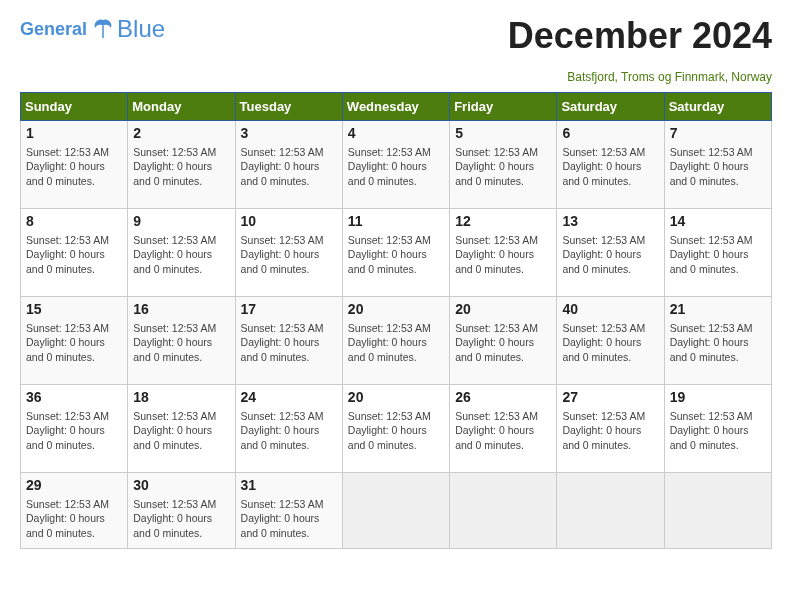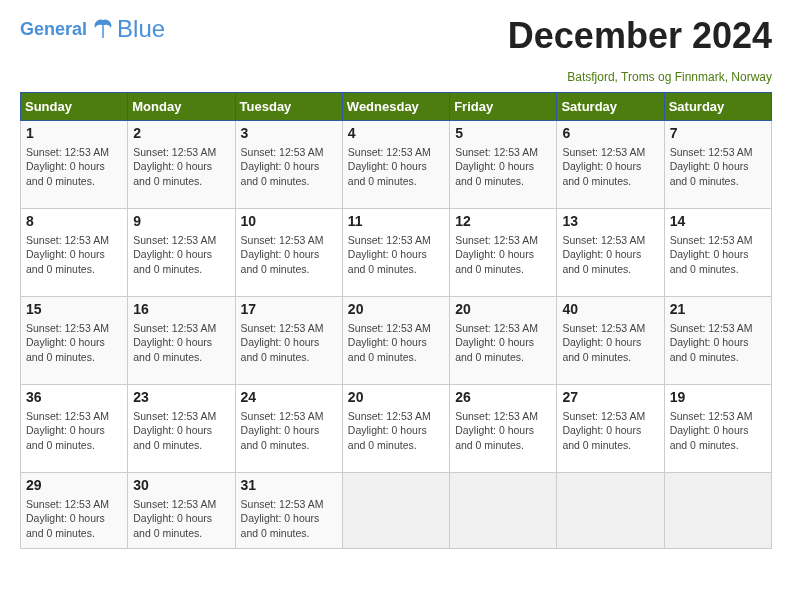--- a/index.html
+++ b/index.html
@@ -267,21 +267,21 @@
           </td>
         </tr>
         <tr>
           <td>
             <span class="day-number">36</span>
             <div class="day-info" style="white-space: pre-line;">Sunset: 12:53 AM
 Daylight: 0 hours
 and 0 minutes.</div>
           </td>
           <td>
-            <span class="day-number">23</span>
+            <span class="day-number">18</span>
             <div class="day-info" style="white-space: pre-line;">Sunset: 12:53 AM
 Daylight: 0 hours
 and 0 minutes.</div>
           </td>
           <td>
             <span class="day-number">24</span>
             <div class="day-info" style="white-space: pre-line;">Sunset: 12:53 AM
 Daylight: 0 hours
 and 0 minutes.</div>
           </td>

